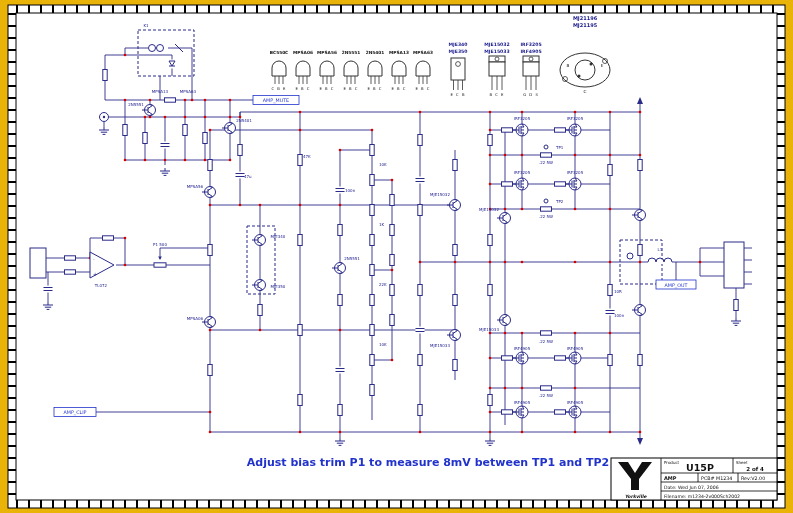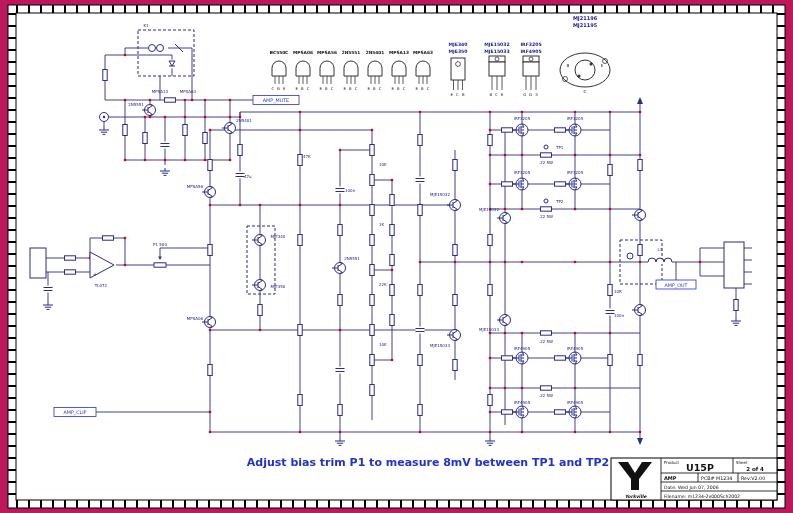--- a/index.html
+++ b/index.html
@@ -1,16 +1,16 @@
 <!DOCTYPE html>
 <html><head>
 <meta charset="utf-8">
 <style>
   html,body{margin:0;padding:0;background:#fff;}
-  .sheet{position:relative;width:793px;height:513px;background:#be185d;
+  .sheet{position:relative;width:793px;height:513px;background:#eab308;
          font-family:"DejaVu Sans", sans-serif;overflow:hidden;}
   svg text{font-family:"DejaVu Sans", sans-serif;}
 </style>
 </head>
 <body>
 
 <div class="sheet">
 <svg id="schx" width="793" height="513" viewBox="0 0 793 513">
 
   <defs>

